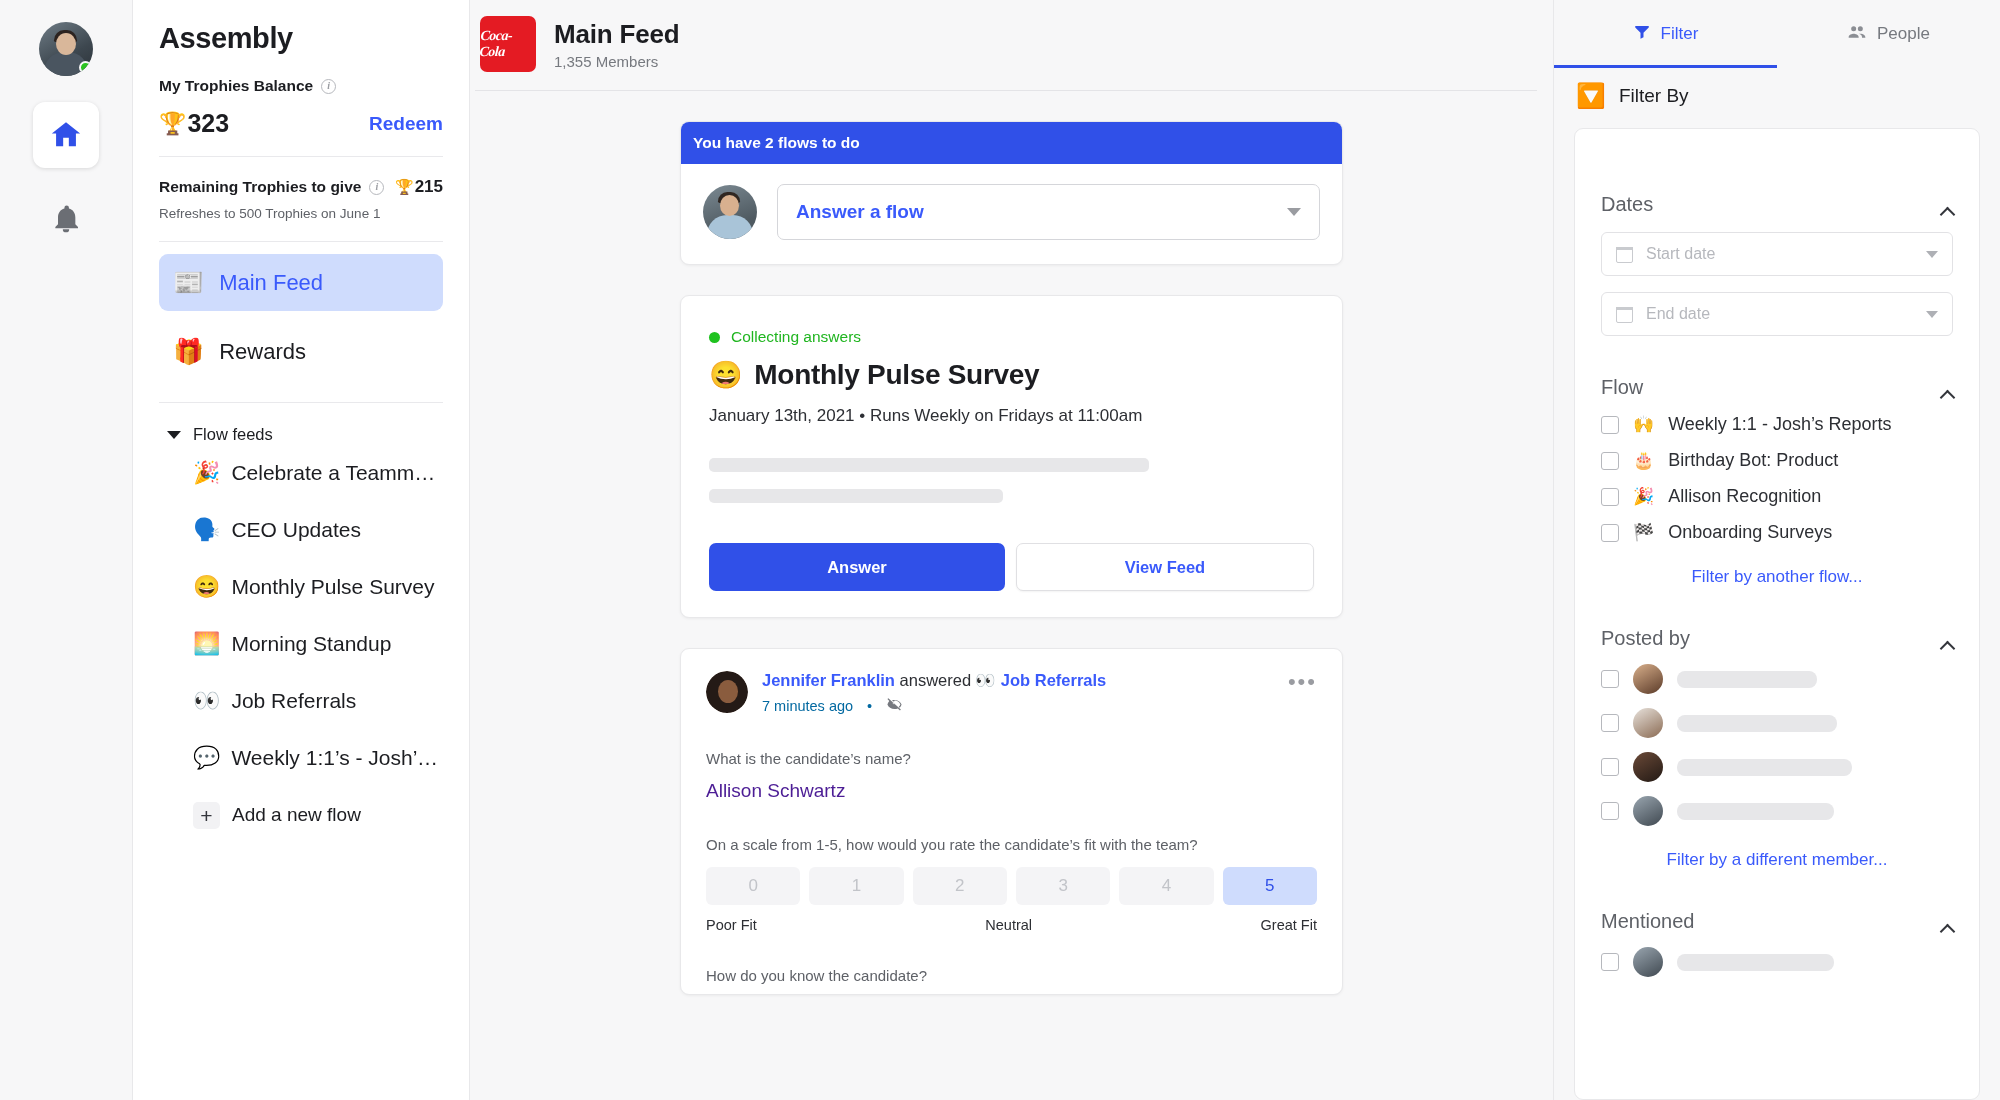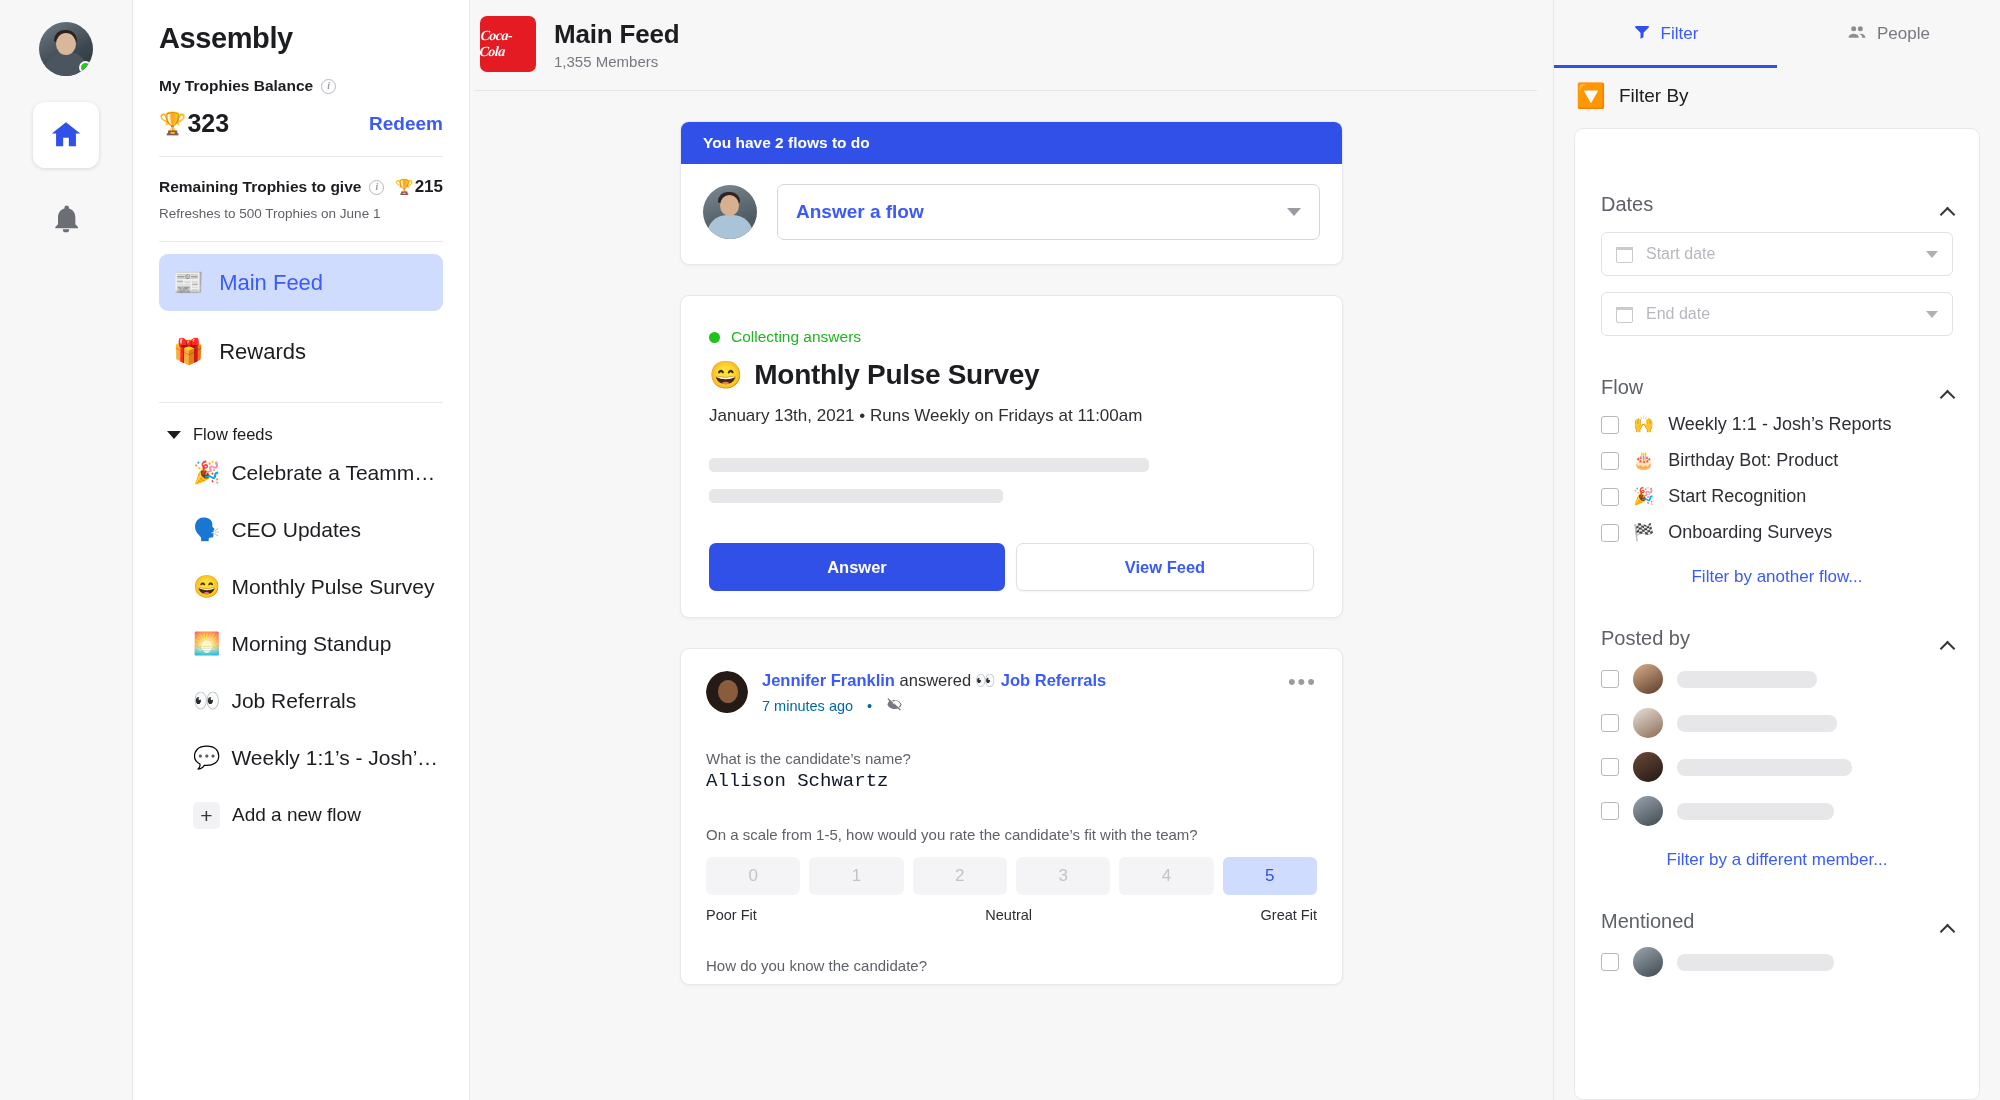--- a/index.html
+++ b/index.html
@@ -176,21 +176,21 @@
     display: flex; flex-direction: column; align-items: center;
   }
   .card {
     width: 663px; background: #fff; border-radius: 9px;
     border: 1px solid #e8e8ea;
     box-shadow: 0 1px 3px rgba(0,0,0,.05);
     margin-bottom: 30px; overflow: hidden;
   }
   .todo-banner {
     background: #3050e8; color: #fff; font-size: 15.5px; font-weight: bold;
-    padding: 12px 22px;
+    padding: 12px 12px;
   }
   .todo-body { display: flex; align-items: center; gap: 20px; padding: 20px 22px 24px 22px; }
   .avatar-sq {
     width: 54px; height: 54px; border-radius: 50%; overflow: hidden;
     flex-shrink: 0; position: relative;
     background: linear-gradient(160deg,#7c8a93 0%,#4f5a61 70%);
   }
   .avatar-sq .h { position:absolute; width:19px;height:21px;border-radius:50%;background:#d8b08f;left:17px;top:10px;}
   .avatar-sq .hr{ position:absolute; width:22px;height:11px;border-radius:11px 11px 2px 2px;background:#2f2621;left:15px;top:7px;}
   .avatar-sq .b { position:absolute; width:46px;height:24px;border-radius:20px 20px 0 0;background:#a9c4d8;left:4px;bottom:0;}
@@ -239,21 +239,21 @@
   .post-hdr-txt { flex: 1; }
   .post-line1 { font-size: 16.5px; color: #2d2f34; }
   .post-line1 .nm { color: #3a5afb; font-weight: bold; }
   .post-line1 .fl { color: #3a5afb; font-weight: bold; }
   .post-line2 { font-size: 14.5px; color: #0369a1; margin-top: 6px; display:flex; align-items:center; gap:14px;}
   .dots {
     color: #9a9ca1; font-size: 22px; letter-spacing: 2px; cursor: pointer;
     line-height: 10px; padding-top: 6px;
   }
   .q-label { font-size: 15px; color: #5e6167; margin-top: 34px; }
-  .q-answer { font-size: 19px; color: #0f172a; margin-top: 3px; font-family: Liberation Mono, monospace; }
+  .q-answer { font-size: 19px; color: #4c1d95; margin-top: 13px; }
   .scale-row { display: flex; gap: 9px; margin-top: 14px; }
   .scale-btn {
     flex: 1; height: 38px; border-radius: 6px; background: #f4f4f6;
     display: flex; align-items: center; justify-content: center;
     font-size: 17px; color: #c2c4c9; cursor: pointer;
   }
   .scale-btn.sel { background: #cfdcfd; color: #3050e8; }
   .scale-legend {
     display: flex; justify-content: space-between; margin-top: 12px;
     font-size: 14.5px; color: #2d2f34;
@@ -590,21 +590,21 @@
           <span class="lbl">Weekly 1:1 - Josh’s Reports</span>
         </div>
         <div class="chk-row">
           <span class="chk"></span>
           <span class="emo">🎂</span>
           <span class="lbl">Birthday Bot: Product</span>
         </div>
         <div class="chk-row">
           <span class="chk"></span>
           <span class="emo">🎉</span>
-          <span class="lbl">Start Recognition</span>
+          <span class="lbl">Allison Recognition</span>
         </div>
         <div class="chk-row">
           <span class="chk"></span>
           <span class="emo">🏁</span>
           <span class="lbl">Onboarding Surveys</span>
         </div>
         <div class="link-center">Filter by another flow...</div>
       </div>
 
       <div class="sec">

